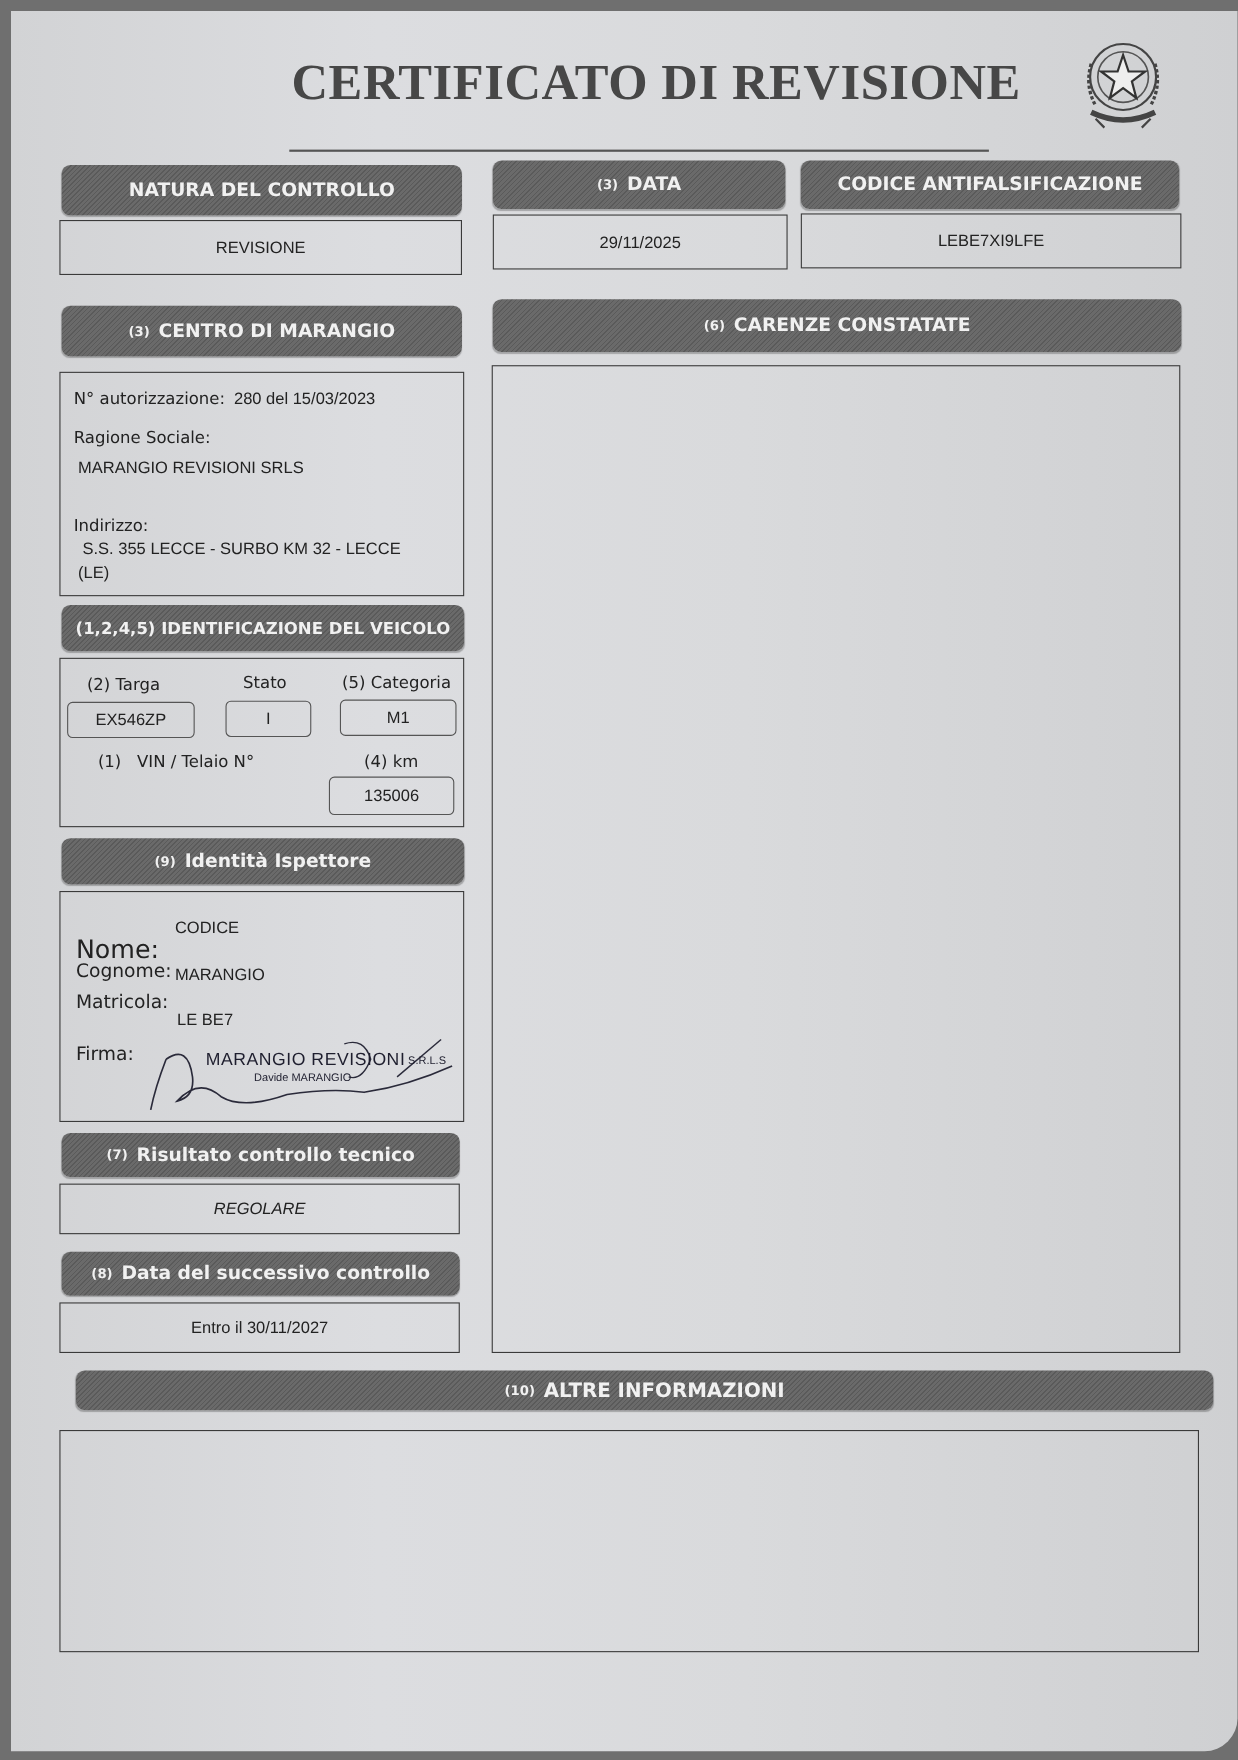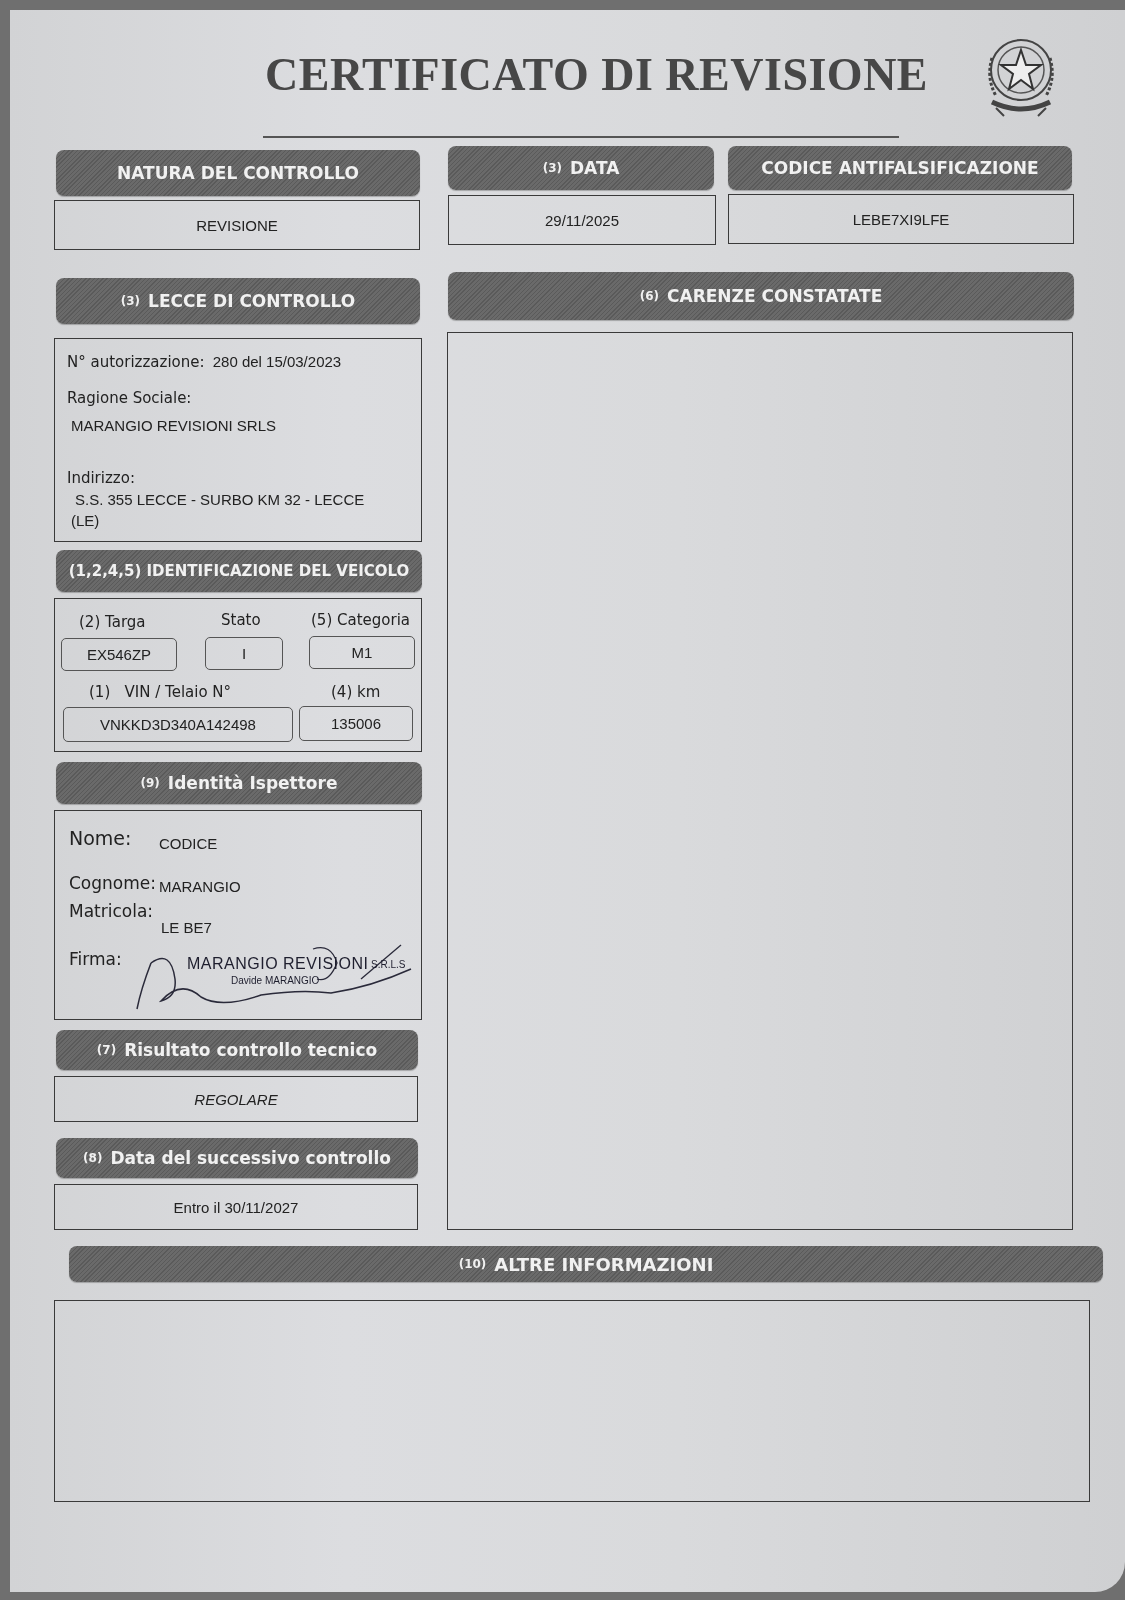--- a/index.html
+++ b/index.html
@@ -84,21 +84,21 @@
 
   <div class="hdr" style="left:718px; top:136px; width:344px; height:44px;">
     <span>CODICE ANTIFALSIFICAZIONE</span>
   </div>
   <div class="box center val" style="left:718px; top:184px; width:344px; height:48px;">
     <span>LEBE7XI9LFE</span>
   </div>
 
   <div class="hdr" style="left:46px; top:268px; width:364px; height:46px;">
     <span class="num">(3)</span>
-    <span>LECCE DI CONTROLLO</span>
+    <span>CENTRO DI MARANGIO</span>
   </div>
   <div class="box" style="left:44px; top:328px; width:366px; height:202px;">
     <div class="abs" style="left:12px; top:14px;">
       <span class="lbl">N° autorizzazione:</span>
       <span class="val" style="margin-left:4px;">280 del 15/03/2023</span>
     </div>
     <div class="abs lbl" style="left:12px; top:50px;">Ragione Sociale:</div>
     <div class="abs val" style="left:16px; top:78px;">MARANGIO REVISIONI SRLS</div>
     <div class="abs lbl" style="left:12px; top:130px;">Indirizzo:</div>
     <div class="abs val" style="left:20px; top:152px;">S.S. 355 LECCE - SURBO KM 32  - LECCE</div>
@@ -124,34 +124,31 @@
       <span>EX546ZP</span>
     </div>
     <div class="pill" style="left:150px; top:38px; width:76px; height:31px;">
       <span>I</span>
     </div>
     <div class="pill" style="left:254px; top:37px; width:104px; height:31px;">
       <span>M1</span>
     </div>
     <div class="abs lbl" style="left:34px; top:84px; white-space:pre;">(1)   VIN / Telaio N°</div>
     <div class="abs lbl" style="left:276px; top:84px;">(4) km</div>
-    <div class="pill" style="left:8px; top:108px; width:228px; height:33px;">
-      <span>VNKKD3D340A142498</span>
-    </div>
     <div class="pill" style="left:244px; top:107px; width:112px; height:33px;">
       <span>135006</span>
     </div>
   </div>
 
   <div class="hdr" style="left:46px; top:752px; width:366px; height:42px;">
     <span class="num">(9)</span>
     <span>Identità Ispettore</span>
   </div>
   <div class="box" style="left:44px; top:800px; width:366px; height:208px;">
-    <div class="abs lbl" style="left:14px; top:16px; font-size:19px;text-align:right;">Nome:</div>
+    <div class="abs lbl" style="left:14px; top:40px; font-size:23px;text-align:right;">Nome:</div>
     <div class="abs val" style="left:104px; top:24px;">CODICE</div>
     <div class="abs lbl" style="left:14px; top:62px; font-size:17px;">Cognome:</div>
     <div class="abs val" style="left:104px; top:67px;">MARANGIO</div>
     <div class="abs lbl" style="left:14px; top:90px; font-size:17px;">Matricola:</div>
     <div class="abs val" style="left:106px; top:108px;">LE BE7</div>
     <div class="abs lbl" style="left:14px; top:138px; font-size:17px;">Firma:</div>
     <div class="abs" style="left:76px; top:128px; width:290px; height:80px;">
       <svg width="290" height="80" style="position:absolute; left:0; top:0;">
         <path d="M20 24 Q10 50 6 70 M20 24 Q40 10 44 40 Q46 58 30 62 Q50 40 70 58 Q90 70 130 56 Q170 50 200 54 Q240 48 280 30" fill="none" stroke="#2a2a3a" stroke-width="1.5"></path>
         <path d="M182 10 Q200 4 206 24 Q198 44 186 40" fill="none" stroke="#2a2a3a" stroke-width="1.3"></path>

